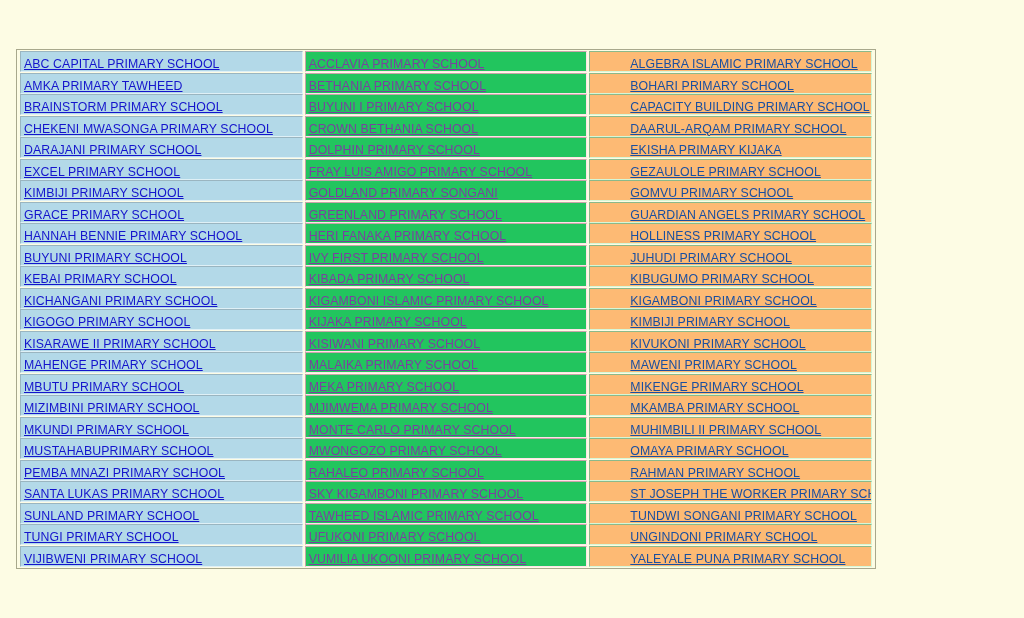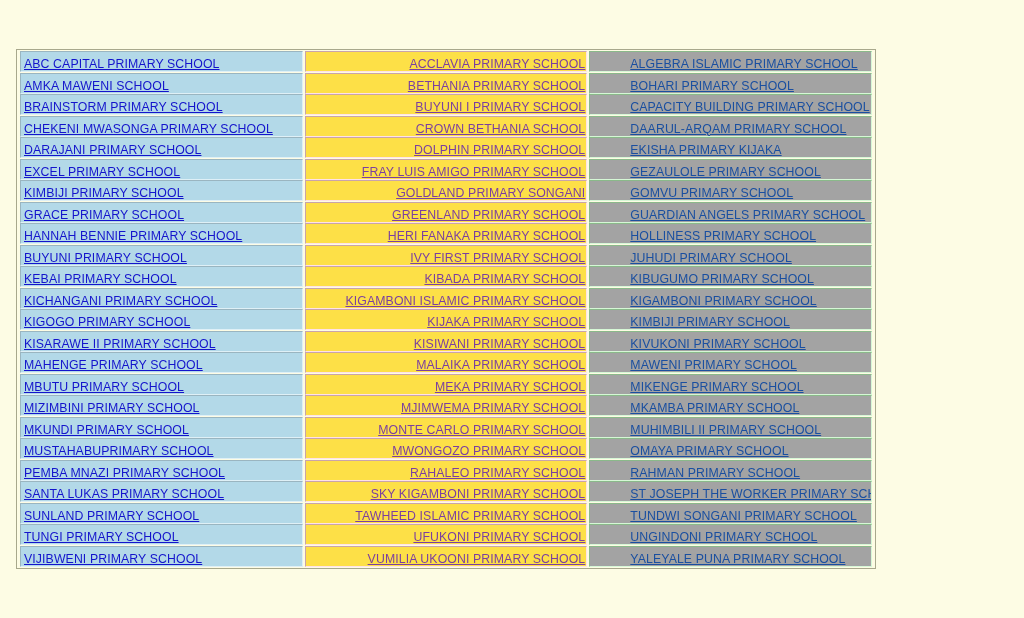--- a/index.html
+++ b/index.html
@@ -48,27 +48,26 @@
     white-space: nowrap;
   }
 
   
   .col-a .cell {
     background: #b3d9e8;
     border-color: #9ab5c0 #dff0f6 #dff0f6 #9ab5c0;
   }
   
   .col-b .cell {
-    background: #fde047;
+    background: #22c55e;
     border-color: #c9a4aa #ffe2e8 #ffe2e8 #c9a4aa;
-    text-align: right;
   }
   
   .col-c .cell {
-    background: #a3a3a3;
+    background: #fdba74;
     border-color: #8ab98a #d6f7d6 #d6f7d6 #8ab98a;
     padding-left: 40px;
   }
 
   .cell a {
     font-size: 12.3px;
     line-height: 15px;
     text-decoration: underline;
     font-family: "Liberation Sans", sans-serif;
     letter-spacing: 0.1px;
@@ -79,21 +78,21 @@
 </style>
 </head>
 <body>
 
 <div id="school-table-wrap">
   <table class="school-table">
     <tbody>
         <tr>
       <td class="col-a">
             <div class="cell"><a href="#">ABC CAPITAL PRIMARY SCHOOL</a></div>
-            <div class="cell"><a href="#">AMKA MAWENI SCHOOL</a></div>
+            <div class="cell"><a href="#">AMKA PRIMARY TAWHEED</a></div>
             <div class="cell"><a href="#">BRAINSTORM PRIMARY SCHOOL</a></div>
             <div class="cell"><a href="#">CHEKENI MWASONGA PRIMARY SCHOOL</a></div>
             <div class="cell"><a href="#">DARAJANI PRIMARY SCHOOL</a></div>
             <div class="cell"><a href="#">EXCEL PRIMARY SCHOOL</a></div>
             <div class="cell"><a href="#">KIMBIJI PRIMARY SCHOOL</a></div>
             <div class="cell"><a href="#">GRACE PRIMARY SCHOOL</a></div>
             <div class="cell"><a href="#">HANNAH BENNIE PRIMARY SCHOOL</a></div>
             <div class="cell"><a href="#">BUYUNI PRIMARY SCHOOL</a></div>
             <div class="cell"><a href="#">KEBAI PRIMARY SCHOOL</a></div>
             <div class="cell"><a href="#">KICHANGANI PRIMARY SCHOOL</a></div>

